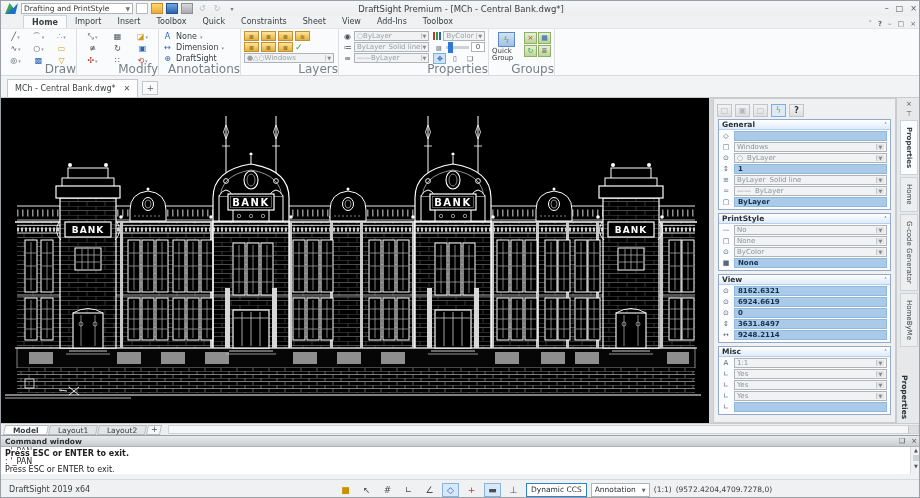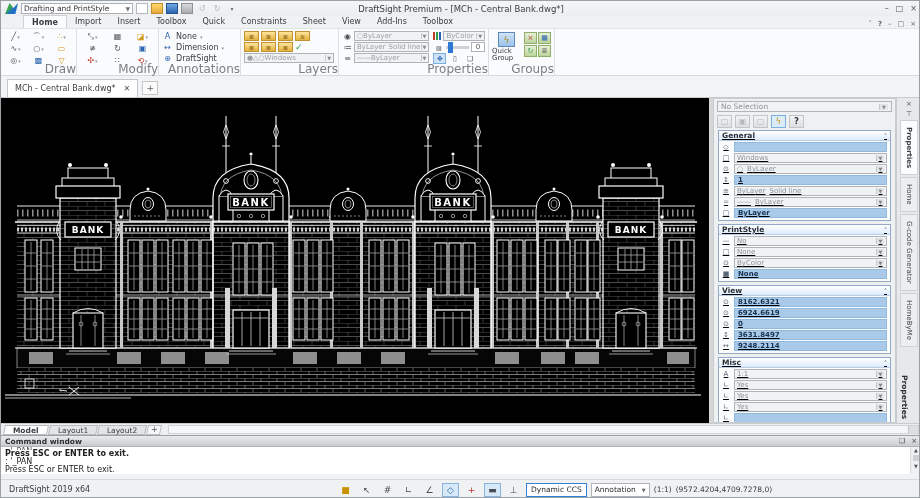--- a/index.html
+++ b/index.html
@@ -58,21 +58,21 @@
   #canvas{position:absolute;left:0;top:0;width:708px;height:325px;background:#000;}
   #splitter{position:absolute;left:708px;top:0;width:4px;height:325px;background:#d4d6d8;}
   
   #palette{position:absolute;left:712px;top:0;width:183px;height:325px;background:#eef0f1;border:1px solid #c9ccce;padding:2px 3px;overflow:hidden;}
   .sel-dd{height:11px;background:#f1f2f3;border:1px solid #b0b4b8;font-size:7.5px;color:#8d939a;display:flex;align-items:center;padding:0 3px;}
   .sel-dd .cap{margin-left:auto;width:9px;text-align:center;background:#e3e5e7;border-left:1px solid #c6c9cc;font-size:5px;color:#888;}
   .pal-btnrow{display:flex;gap:3px;margin:3px 0 2px;}
   .pal-btn{width:15px;height:13px;border:1px solid #c2c5c8;background:linear-gradient(#f2f3f4,#dddfe1);font-size:8px;text-align:center;line-height:12px;color:#b4b8bc;}
   .pal-btn.on{border-color:#7ab0e0;background:#dcebfa;color:#c79100;}
   .pal-btn.help{color:#333;font-weight:bold;}
-  .p-sec{border:1px solid #93a9c7;background:#fbfcfd;margin:0 1px 3px;text-decoration:underline;}
+  .p-sec{border:1px solid #93a9c7;background:#fbfcfd;margin:0 1px 3px;}
   .p-sec-h{height:10px;background:linear-gradient(#ffffff,#dcebfb);border-bottom:1px solid #b9cde6;display:flex;align-items:center;padding:0 3px;font-size:7.5px;font-weight:bold;color:#2b2f33;}
   .p-sec-h .car{margin-left:auto;font-size:6px;color:#667;}
   .p-row{display:flex;align-items:center;height:10px;margin:1px 3px 0 1px;gap:2px;}
   .p-sec .last{margin-bottom:2px;}
   .p-ic{width:12px;flex:none;font-size:7px;color:#5a6675;text-align:center;line-height:10px;}
   .p-dd{flex:1;height:10px;background:#f1f2f3;border:1px solid #b0b4b8;color:#8d939a;font-size:7px;display:flex;align-items:center;padding:0 2px;gap:4px;overflow:hidden;}
   .p-dd .cap{margin-left:auto;flex:none;width:8px;text-align:center;background:#e3e5e7;border-left:1px solid #c6c9cc;font-size:5px;color:#888;}
   .p-hl{flex:1;height:10px;background:#a9cbe9;border:1px solid #8fb8dc;color:#15304e;font-size:7px;font-weight:bold;display:flex;align-items:center;padding:0 3px;}
   
   #strip{position:absolute;left:895px;top:0;width:25px;height:325px;background:#e6e8ea;border-left:1px solid #c9ccce;}
@@ -594,24 +594,20 @@
         <text x="630" y="135" fill="#fff" font-size="9" font-weight="bold" text-anchor="middle" letter-spacing="1">BANK</text>
 
         <rect x="24" y="281" width="9" height="9" fill="none" stroke="#fff" stroke-width="0.8"></rect>
         <path d="M68,289 L78,297 M78,289 L68,297 M58,292 L66,293" stroke="#fff" stroke-width="0.9" fill="none"></path>
       </svg>
     </div>
 
     <div id="splitter"></div>
 
     <div id="palette">
-      <div class="sel-dd">
-          <span>No Selection</span>
-          <span class="cap">▼</span>
-        </div>
       <div class="pal-btnrow">
         <span class="pal-btn">□</span>
         <span class="pal-btn">▣</span>
         <span class="pal-btn">▢</span>
         <span class="pal-btn on">ϟ</span>
         <span class="pal-btn help">?</span>
       </div>
 
       <div class="p-sec">
         <div class="p-sec-h">

